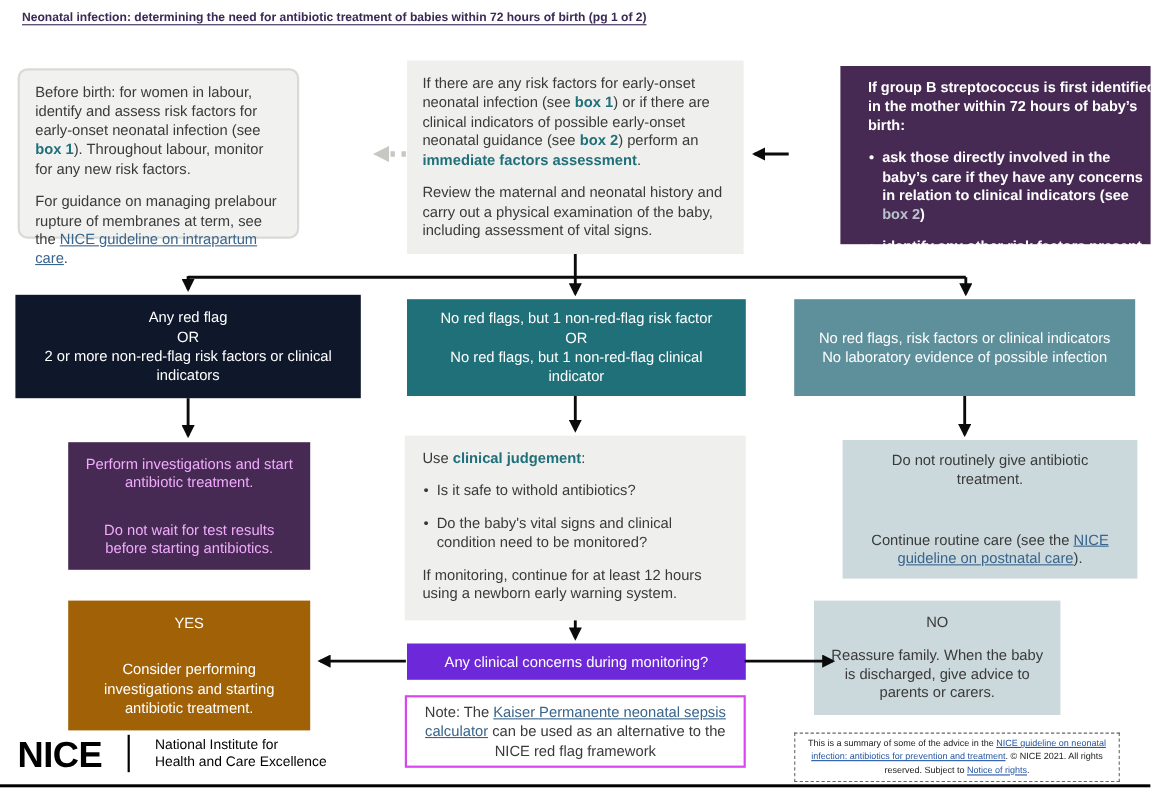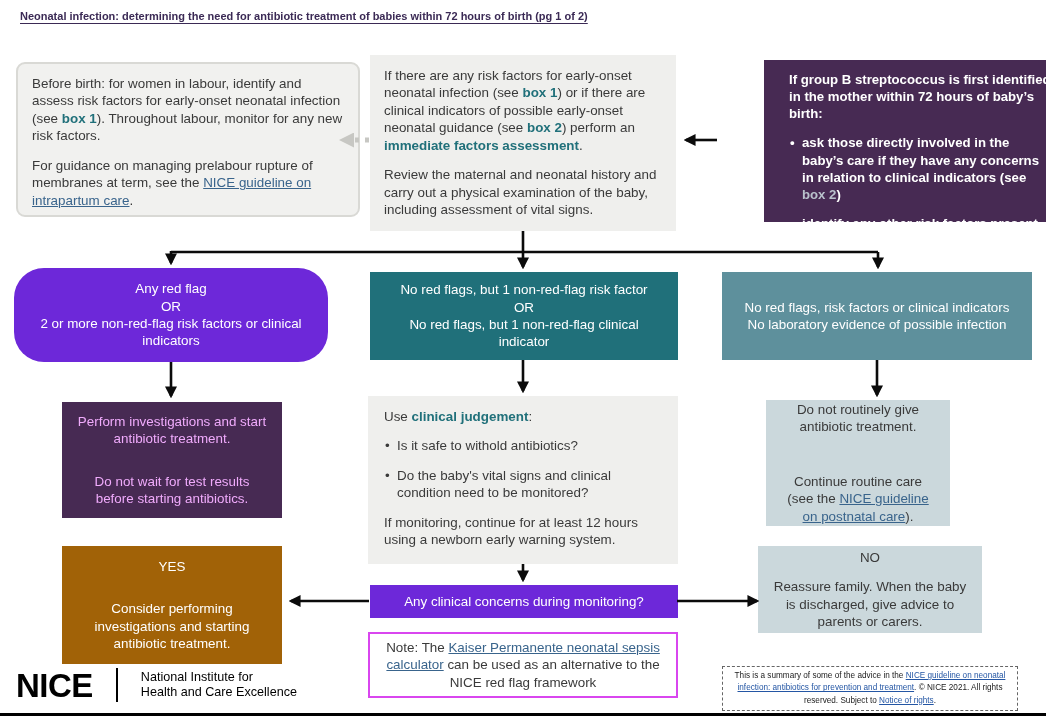--- a/index.html
+++ b/index.html
@@ -10,36 +10,36 @@
     line-height: 1.3; overflow: hidden;
   }
   .abs { position: absolute; }
   .title {
     left: 20px; top: 9px; width: 1012px; font-size: 11px; font-weight: 700;
     color: #3b2a55; text-decoration: underline; text-underline-offset: 3px;
   }
   .box p { margin: 0; }
   .box p + p { margin-top: 12px; }
 
-  .boxA { left: 16px;  top: 62px;  width: 344px; height: 155px; background: #f1f1ef; border: 2px solid #d9d9d5; border-radius: 9px; padding: 11px 14px; }
+  .boxA { left: 16px;  top: 62px;  width: 256px; height: 155px; background: #f1f1ef; border: 2px solid #d9d9d5; border-radius: 9px; padding: 11px 14px; }
   .boxB { left: 370px; top: 55px;  width: 306px; height: 176px; background: #efefed; padding: 12px 14px; }
   .boxC { left: 720px; top: 60px;  width: 312px; height: 162px; background: #472a53; color: #fff; font-weight: 700; padding: 11px 25px; font-size: 13.2px; margin-left: 44px; }
 
   .branch { color: #fff; display: flex; align-items: center; justify-content: center; text-align: center; padding: 6px 16px; }
-  .boxD { left: 14px;  top: 268px; width: 314px; height: 94px; background: #6d28d9; border-radius: 30px; }
+  .boxD { left: 14px;  top: 268px; width: 314px; height: 94px; background: #0f172a; }
   .boxE { left: 370px; top: 272px; width: 308px; height: 88px; background: #20707a; }
   .boxF { left: 722px; top: 272px; width: 310px; height: 88px; background: #5e909c; }
 
   .centerStack { display: flex; flex-direction: column; align-items: center; justify-content: center; text-align: center; }
   .boxG { left: 62px;  top: 402px; width: 220px; height: 116px; background: #472a53; color: #f0abfc; gap: 13px; padding: 8px 12px; }
   .boxH { left: 368px; top: 396px; width: 310px; height: 168px; background: #efefed; padding: 12px 16px; }
-  .boxI { left: 766px; top: 400px; width: 184px; height: 126px; background: #cbd8dc; gap: 25px; padding: 8px 14px; }
+  .boxI { left: 766px; top: 400px; width: 268px; height: 126px; background: #cbd8dc; gap: 25px; padding: 8px 14px; }
   .boxJ { left: 62px;  top: 546px; width: 220px; height: 118px; background: #a16207; color: #fff; gap: 13px; padding: 8px 12px; }
   .boxK { left: 370px; top: 585px; width: 308px; height: 33px;  background: #6d28d9; color: #fff; display: flex; align-items: center; justify-content: center; text-align: center; }
-  .boxL { left: 758px; top: 546px; width: 224px; height: 87px; background: #cbd8dc; gap: 0; padding: 8px 14px; }
+  .boxL { left: 740px; top: 546px; width: 224px; height: 104px; background: #cbd8dc; gap: 0; padding: 8px 14px; }
   .boxM { left: 368px; top: 632px; width: 310px; height: 66px;  background: #fff; border: 2px solid #d946ef; padding: 6px 14px; text-align: center; display: flex; align-items: center; }
 
   .bullet { position: relative; padding-left: 13px; margin-top: 9px; }
   .bullet::before { content: "\2022"; position: absolute; left: 1px; }
 
   .b { font-weight: 700; color: #20707a; }
   .doc-link { color: #39648c; text-decoration: underline; cursor: pointer; }
   .boxC .muted { color: #b9c2cc; }
 
   .nice-logo { left: 16px; top: 668px; display: flex; align-items: center; gap: 23px; color: #000; }

